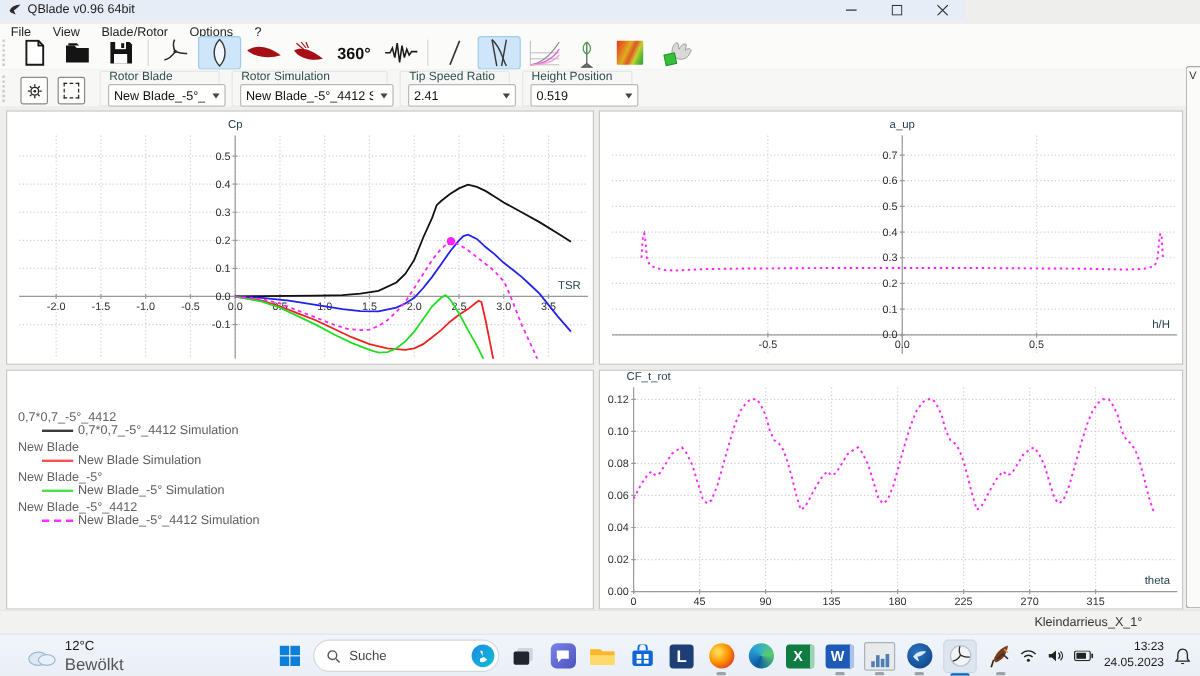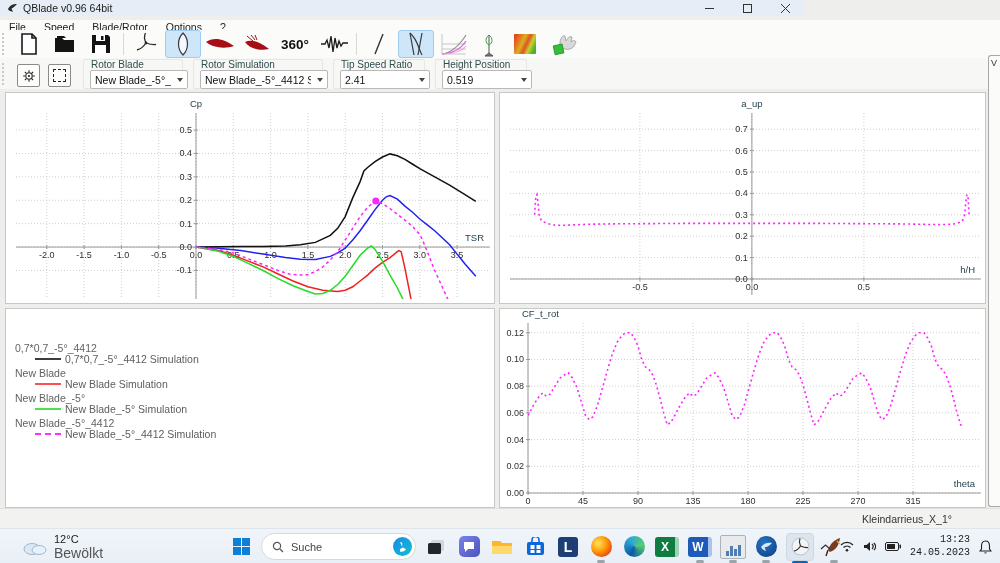--- a/index.html
+++ b/index.html
@@ -61,21 +61,21 @@
   .wcond{font-size:14px;color:#555;}
   .tb-center{position:absolute;left:228px;top:0;height:35px;display:flex;align-items:center;gap:7px;}
   .tico{width:26px;height:26px;display:flex;align-items:center;justify-content:center;position:relative;border-radius:4px;}
   .tico.running::after{content:"";position:absolute;bottom:-3px;left:9px;width:8px;height:2.5px;border-radius:2px;background:#9aa4ad;}
   .tico.activeapp{background:#dde6ee;border:1px solid #cdd8e2;}
   .tico.activeapp::after{content:"";position:absolute;bottom:-4px;left:5px;width:16px;height:3px;border-radius:2px;background:#0067c0;}
   .searchpill{width:140px;height:25px;background:#fff;border:1px solid #d4d9de;border-radius:14px;display:flex;align-items:center;padding:0 3px 0 10px;gap:7px;}
   .searchpill .stext{color:#444;font-size:11px;flex:1;}
   .bing{width:19px;height:19px;border-radius:50%;background:linear-gradient(135deg,#1b8ae6,#0fc0d0);display:flex;align-items:center;justify-content:center;}
   .tray{position:absolute;right:8px;top:0;height:35px;display:flex;align-items:center;gap:9px;}
-  .clock{text-align:right;font-size:10px;color:#1b1b1b;line-height:1.25;font-family:Liberation Mono, monospace;}
+  .clock{text-align:right;font-size:10px;color:#1b1b1b;line-height:1.25;}
 </style>
 </head>
 <body>
 
 <div id="app">
 
   <div class="titlebar">
     <svg class="appicon" viewBox="0 0 12 12">
         <path d="M2 7 C4 3,7 2,11 2 C8 5,7 6,5.5 6.5 L7 10 C4 9,2.5 8.5,2 7 Z" fill="#2a2a2a"></path>
       </svg>
@@ -94,21 +94,21 @@
       <div class="wbtn">
           <svg width="9" height="9" viewBox="0 0 9 9">
             <path d="M0 0 L9 9 M9 0 L0 9" stroke="#333" stroke-width="1"></path>
           </svg>
         </div>
     </div>
   </div>
 
   <div class="menubar">
     <span class="menuitem">File</span>
-    <span class="menuitem">Speed</span>
+    <span class="menuitem">View</span>
     <span class="menuitem">Blade/Rotor</span>
     <span class="menuitem">Options</span>
     <span class="menuitem">?</span>
   </div>
 
   <div class="toolbar1">
     <div class="handle"></div>
     <div class="tbtn">
         <svg width="20" height="22" viewBox="0 0 20 22">
           <path d="M3 1 h10 l4 4 v16 h-14 z" fill="#fff" stroke="#1a1a1a" stroke-width="1.6"></path>

